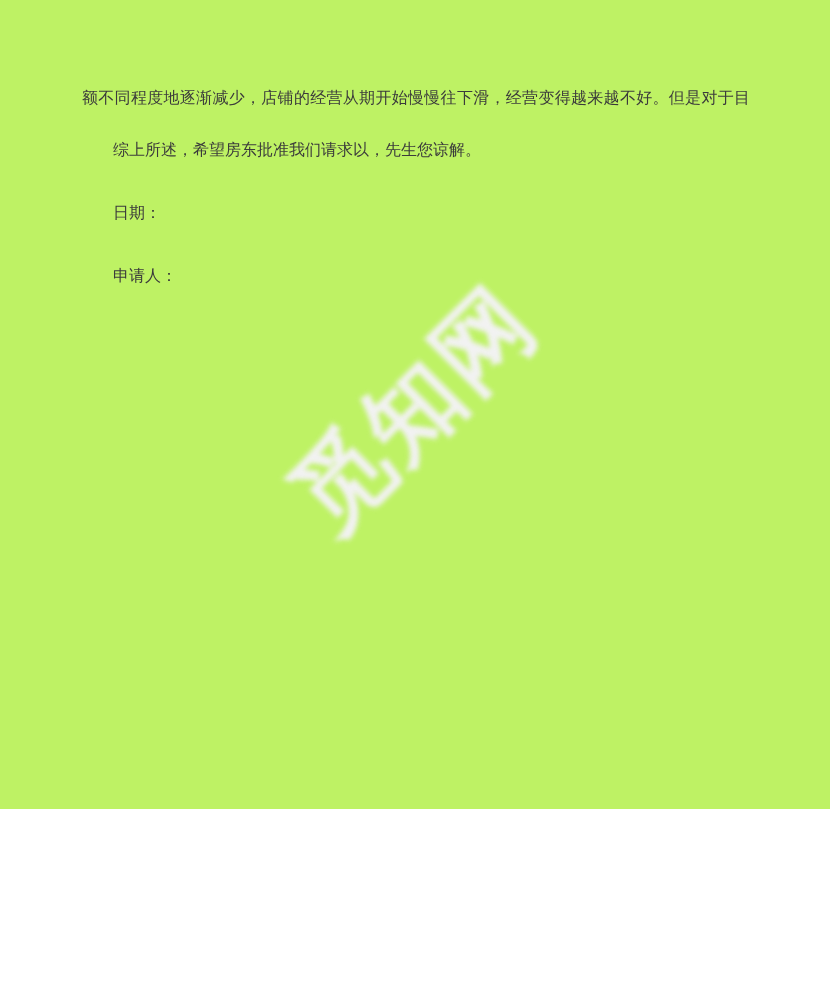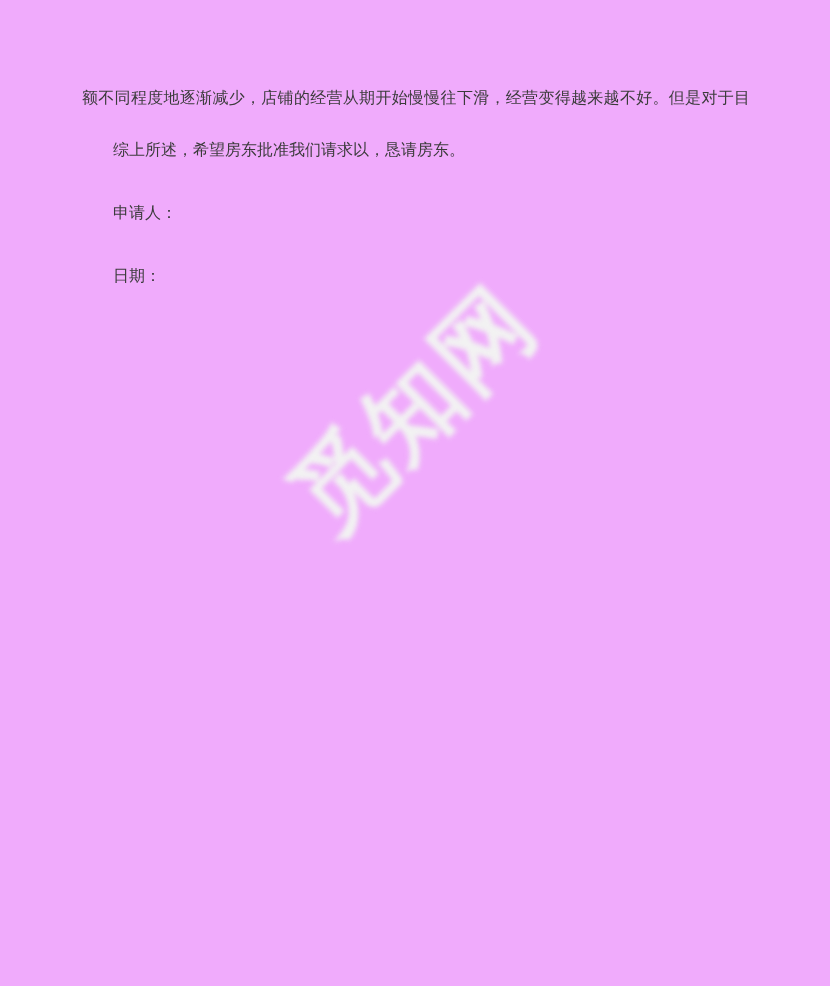--- a/index.html
+++ b/index.html
@@ -8,22 +8,22 @@
     font-family: "Liberation Sans", sans-serif;
     width: 830px;
     height: 986px;
     position: relative;
     overflow: hidden;
   }
   .page {
     position: absolute;
     left: 0; top: 0;
     width: 830px;
-    height: 986px;
-    background: #f0abfc;
+    height: 809px;
+    background: #bef264;
     overflow: hidden;
   }
   .watermark {
     position: absolute;
     left: 415px;
     top: 410px;
     transform: translate(-50%, -50%) rotate(-45deg);
     font-size: 95px;
     font-weight: 700;
     letter-spacing: 4px;
@@ -67,21 +67,21 @@
 <div class="page">
 
   <div class="watermark">觅知网</div>
 
   <div class="content">
 
     <div class="paragraph">
       <div class="line jline">额不同程度地逐渐减少，店铺的经营从期开始慢慢往下滑，经营变得越来越不好。但是对于目</div>
     </div>
 
-    <div class="line jline-last indent p2">综上所述，希望房东批准我们请求以，恳请房东。</div>
+    <div class="line jline-last indent p2">综上所述，希望房东批准我们请求以，先生您谅解。</div>
+
+    <div class="line jline-last indent date-line">日期：</div>
 
     <div class="line jline-last indent applicant-line">申请人：</div>
-
-    <div class="line jline-last indent date-line">日期：</div>
 
   </div>
 
 </div>
 
 </body></html>

